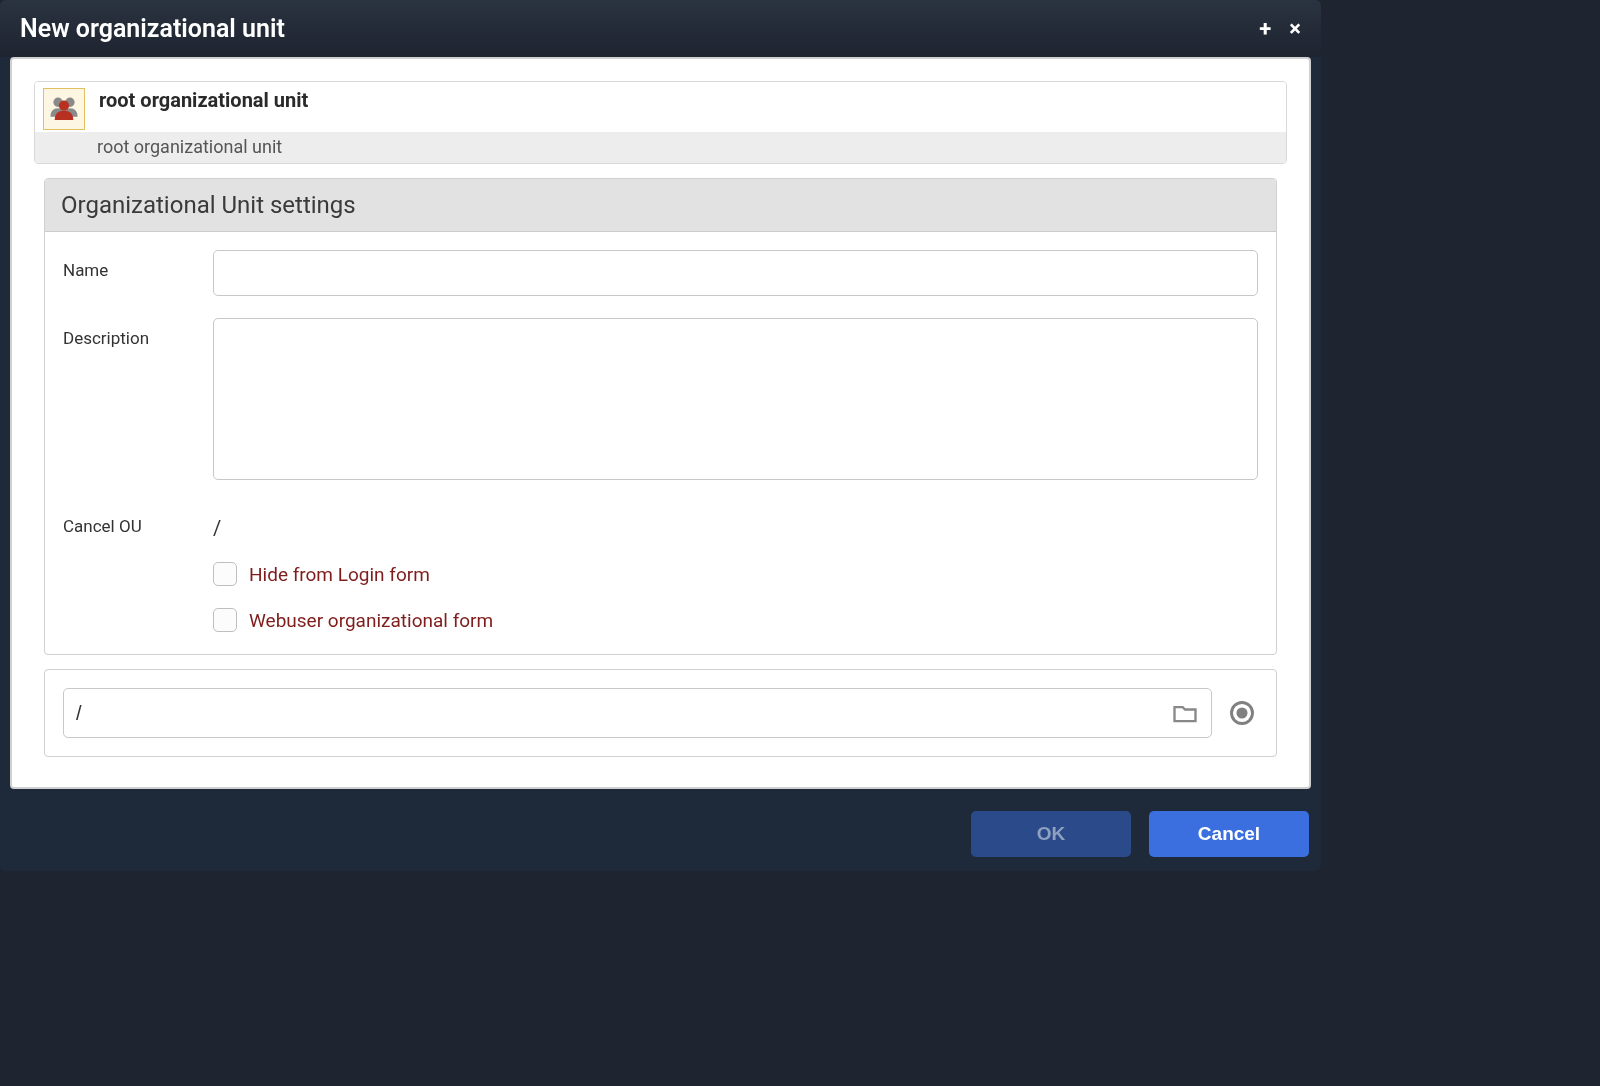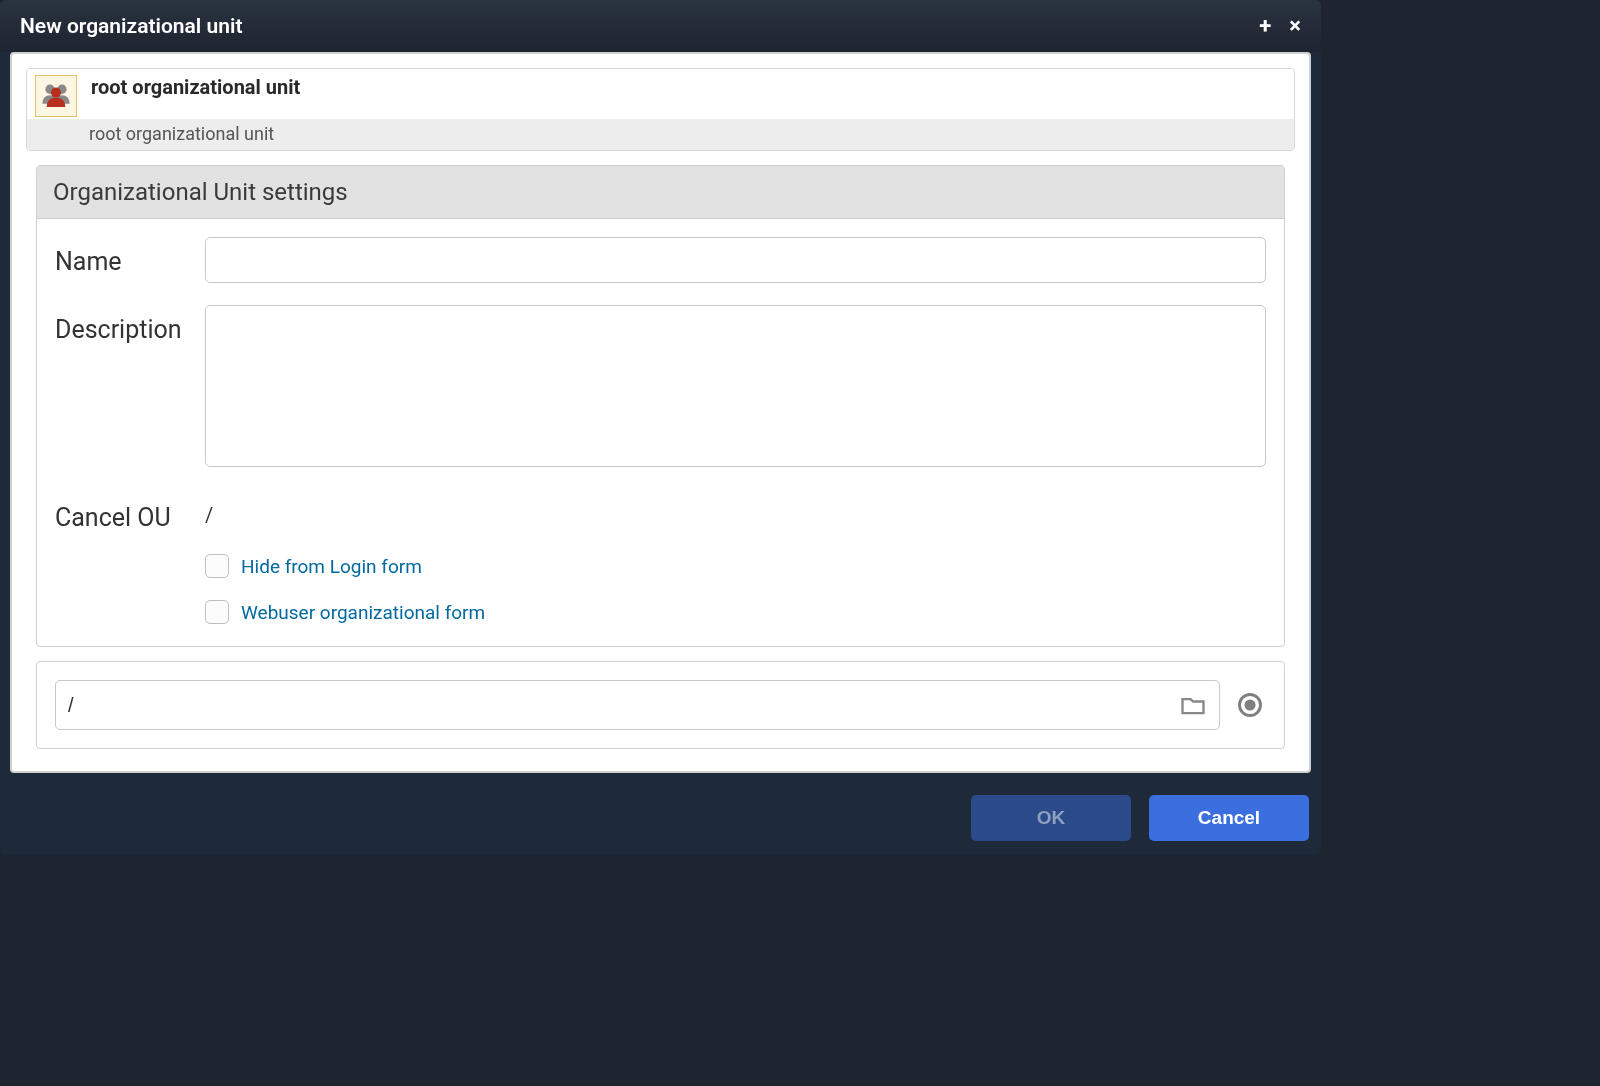--- a/index.html
+++ b/index.html
@@ -18,41 +18,41 @@
     }
     .titlebar {
       background: linear-gradient(to bottom, #2a3340, #1e2430);
       padding: 14px 20px;
       display: flex;
       align-items: center;
       justify-content: space-between;
     }
     .titlebar-title {
       color: #ffffff;
-      font-size: 21px;
+      font-size: 25px;
       font-weight: 600;
     }
     .titlebar-actions {
       display: flex;
       gap: 18px;
       align-items: center;
     }
     .titlebar-btn {
       color: #ffffff;
       font-size: 22px;
       font-weight: 700;
       cursor: pointer;
       line-height: 1;
     }
     .content-wrapper {
       background: #ffffff;
       margin: 0 10px 10px 10px;
       border-radius: 4px;
       border: 2px solid #d0d0d0;
-      padding: 8px;
+      padding: 16px;
     }
     .header-section {
       border: 1px solid #d8d8d8;
       border-radius: 4px;
       margin: 6px;
       overflow: hidden;
     }
     .header-row {
       display: flex;
       align-items: flex-start;
@@ -101,21 +101,21 @@
     }
     .panel-body { padding: 18px 18px 22px 18px; }
     .form-row {
       display: flex;
       align-items: flex-start;
       margin-bottom: 22px;
     }
     .form-row:last-child { margin-bottom: 0; }
     .form-label {
       width: 150px;
-      font-size: 25px;
+      font-size: 17px;
       color: #333;
       padding-top: 10px;
       flex-shrink: 0;
     }
     .form-field { flex: 1; }
     .text-input {
       width: 100%;
       height: 46px;
       border: 1px solid #c8c8c8;
       border-radius: 5px;
@@ -149,21 +149,21 @@
     .checkbox-box {
       width: 24px;
       height: 24px;
       border: 1.5px solid #bfbfbf;
       border-radius: 5px;
       background: #fcfcfc;
       flex-shrink: 0;
     }
     .checkbox-label {
       font-size: 19px;
-      color: #0369a1;
+      color: #7f1d1d;
     }
     .resources-row {
       display: flex;
       align-items: center;
       gap: 14px;
       padding: 18px 18px;
     }
     .resource-input-wrap {
       flex: 1;
       display: flex;

